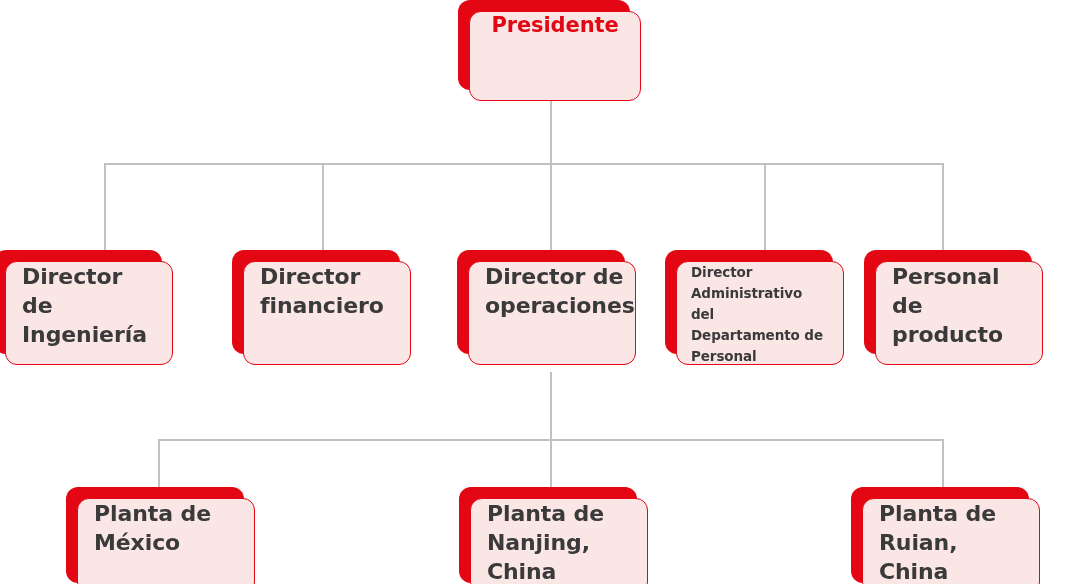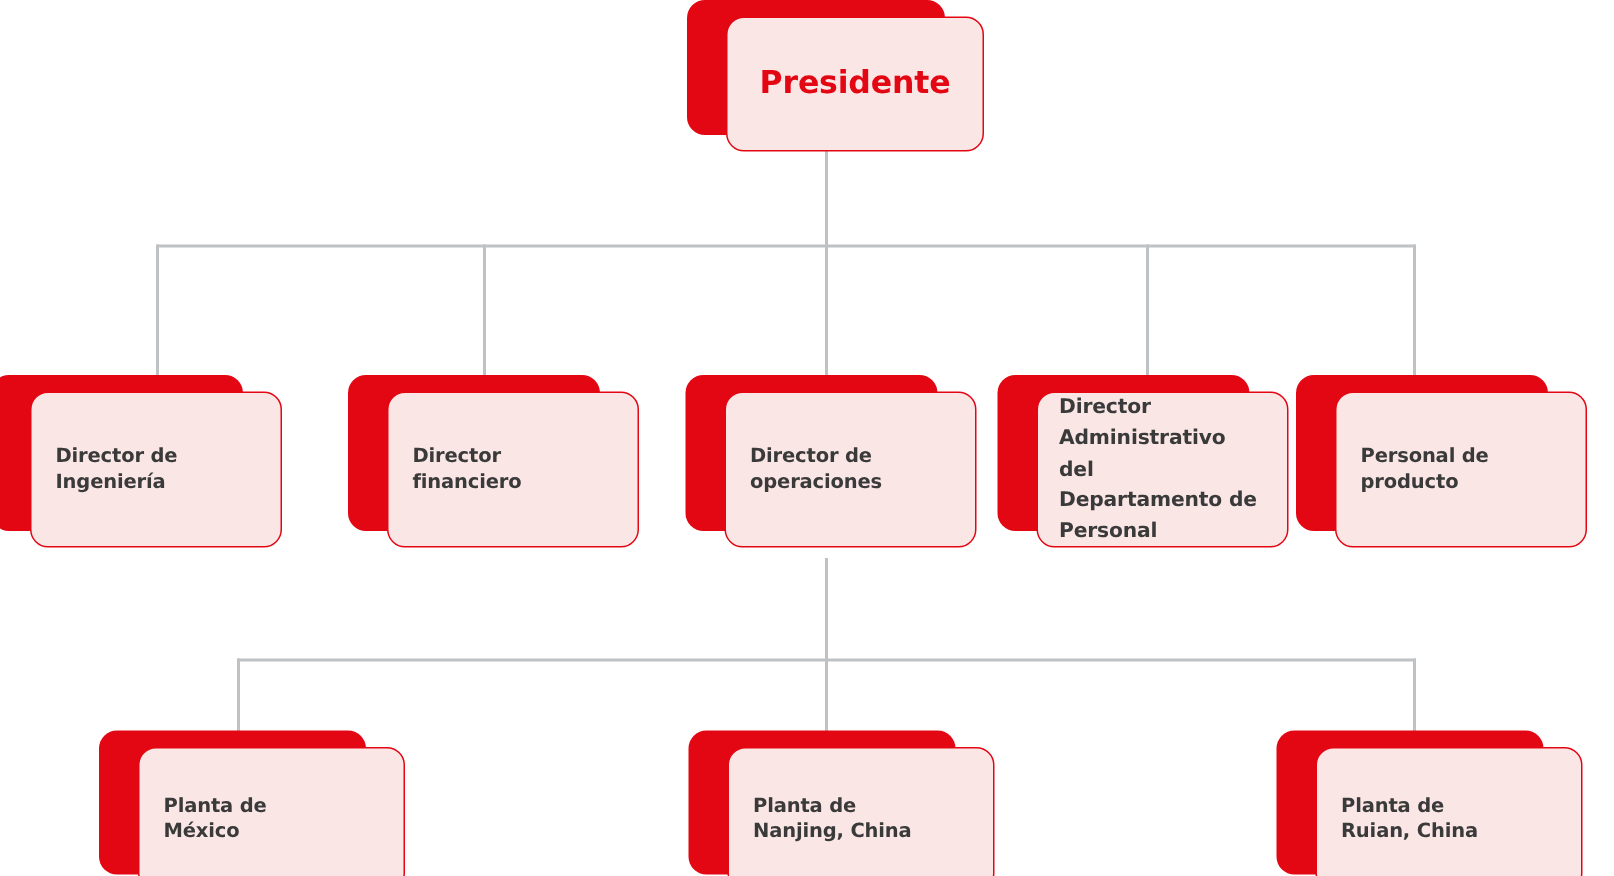--- a/index.html
+++ b/index.html
@@ -42,34 +42,33 @@
     top: 0;
     width: 168px;
     height: 104px;
     background: #e30613;
     border-radius: 12px;
     box-sizing: border-box;
   }
   
   .node .card {
     position: absolute;
-    left: 26px;
+    left: 11px;
     top: 11px;
     width: 168px;
     height: 104px;
     background: #fbe6e6;
     border: 1.4px solid #e30613;
     border-radius: 12px;
     box-sizing: border-box;
     display: flex;
-    align-items: center;
     padding: 0 16px;
   }
   .node .label {
-    font-size: 13px;
+    font-size: 22px;
     font-weight: bold;
     line-height: 1.32;
     color: #3a3a3a;
     letter-spacing: -0.1px;
     white-space: pre-line;
   }
 
   
   .node.root .shadow,
   .node.root .card { width: 172px; height: 90px; }

